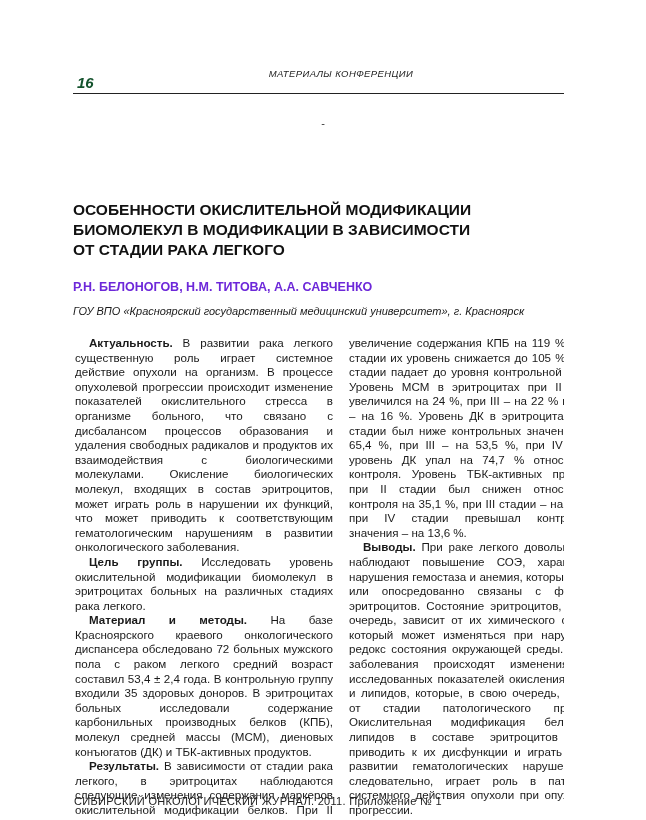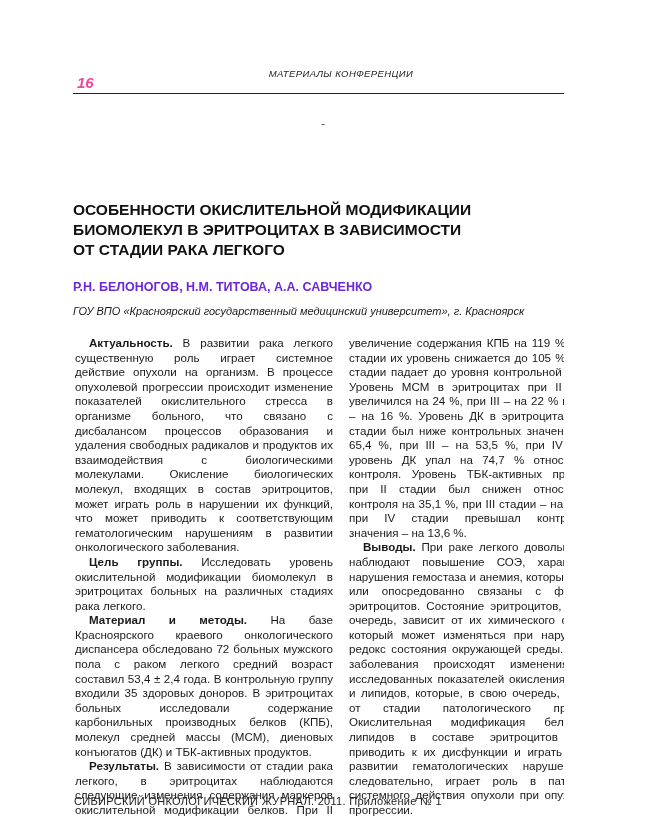--- a/index.html
+++ b/index.html
@@ -27,21 +27,21 @@
     letter-spacing: 0.4px;
     color: #222;
   }
   .page-number {
     position: absolute;
     top: 74px;
     left: 77px;
     font-size: 15px;
     font-style: italic;
     font-weight: bold;
-    color: #ec4899;
+    color: #14532d;
   }
   .head-rule {
     position: absolute;
     top: 93px;
     left: 73px;
     width: 563px;
     height: 0;
     border-top: 1.4px solid #222;
   }
   .stray-dash {
@@ -122,21 +122,21 @@
 
 <div class="page">
 
   <div class="running-head">МАТЕРИАЛЫ КОНФЕРЕНЦИИ</div>
   <div class="page-number">16</div>
   <div class="head-rule"></div>
   <div class="stray-dash">-</div>
 
   <h1 class="title">
     <span>ОСОБЕННОСТИ ОКИСЛИТЕЛЬНОЙ МОДИФИКАЦИИ</span><br>
-    <span>БИОМОЛЕКУЛ В ЭРИТРОЦИТАХ В ЗАВИСИМОСТИ</span><br>
+    <span>БИОМОЛЕКУЛ В МОДИФИКАЦИИ В ЗАВИСИМОСТИ</span><br>
     <span>ОТ СТАДИИ РАКА ЛЕГКОГО</span>
   </h1>
 
   <div class="authors">Р.Н. БЕЛОНОГОВ, Н.М. ТИТОВА, А.А. САВЧЕНКО</div>
   <div class="affiliation">ГОУ ВПО «Красноярский государственный медицинский университет», г. Красноярск</div>
 
   <div class="columns">
     <div class="col">
       <p class="para indent"><b class="lead">Актуальность.</b><span> В развитии рака легкого существенную роль играет системное действие опухоли на организм. В процессе опухолевой прогрессии происходит изменение показателей окислительного стресса в организме больного, что связано с дисбалансом процессов образования и удаления свободных радикалов и продуктов их взаимодействия с биологическими молекулами. Окисление биологических молекул, входящих в состав эритроцитов, может играть роль в нарушении их функций, что может приводить к соответствующим гематологическим нарушениям в развитии онкологического заболевания.</span></p>
       <p class="para indent"><b class="lead">Цель группы.</b><span> Исследовать уровень окислительной модификации биомолекул в эритроцитах больных на различных стадиях рака легкого.</span></p>

